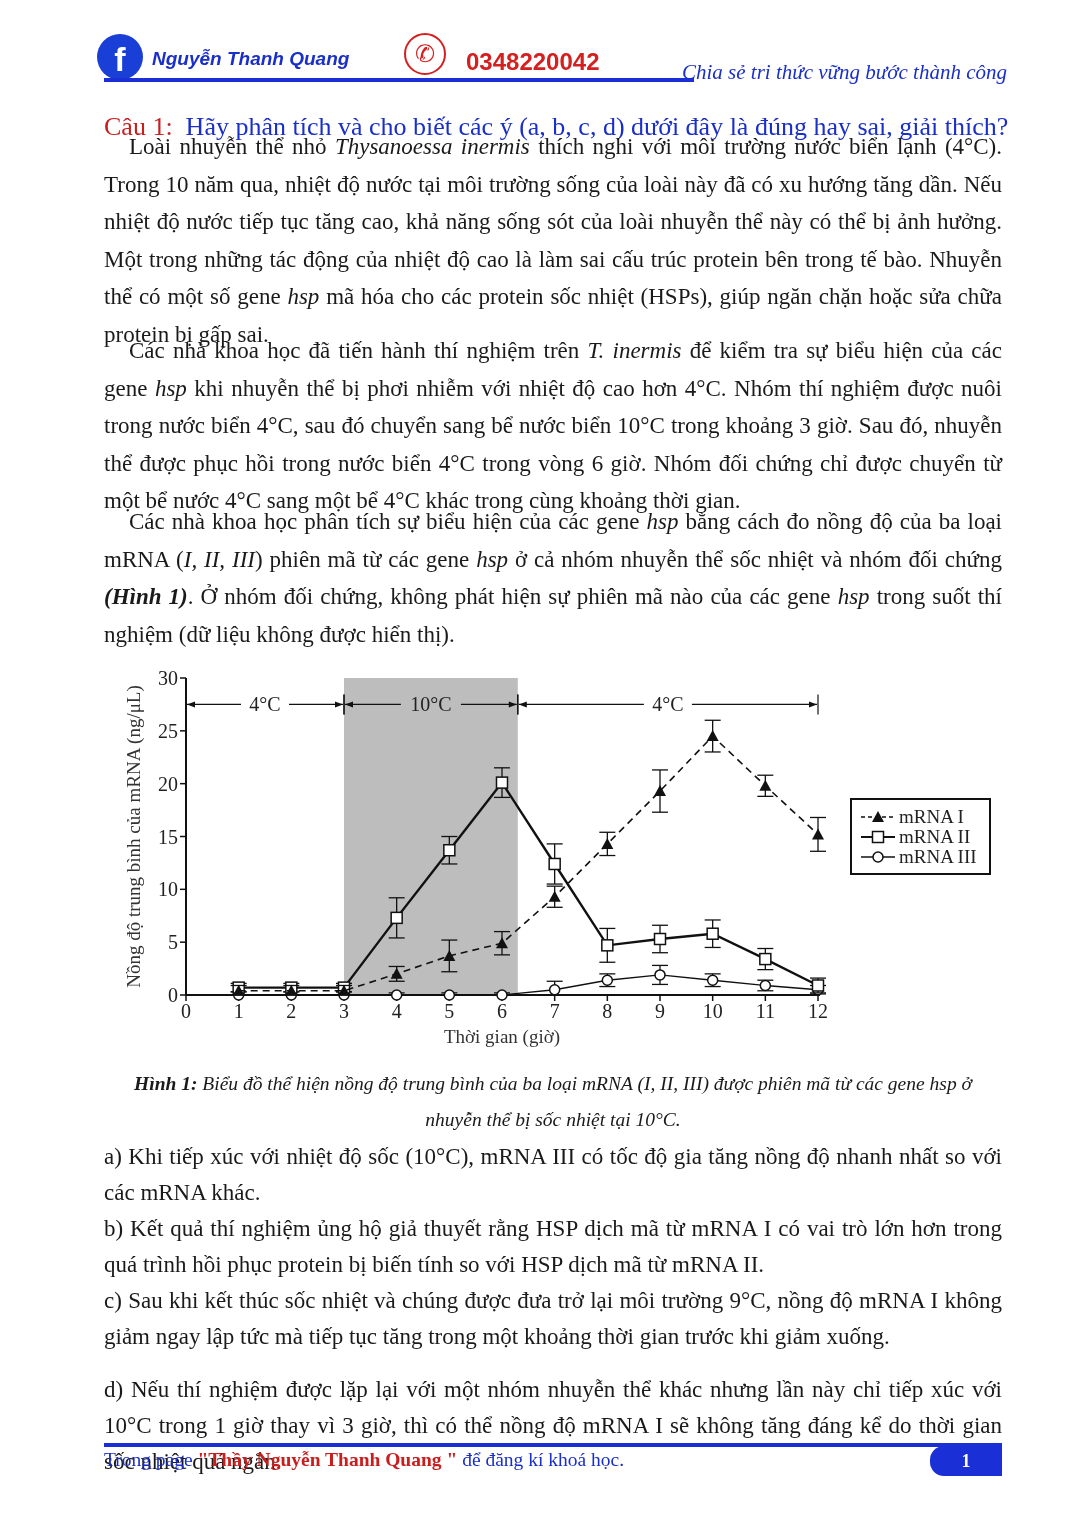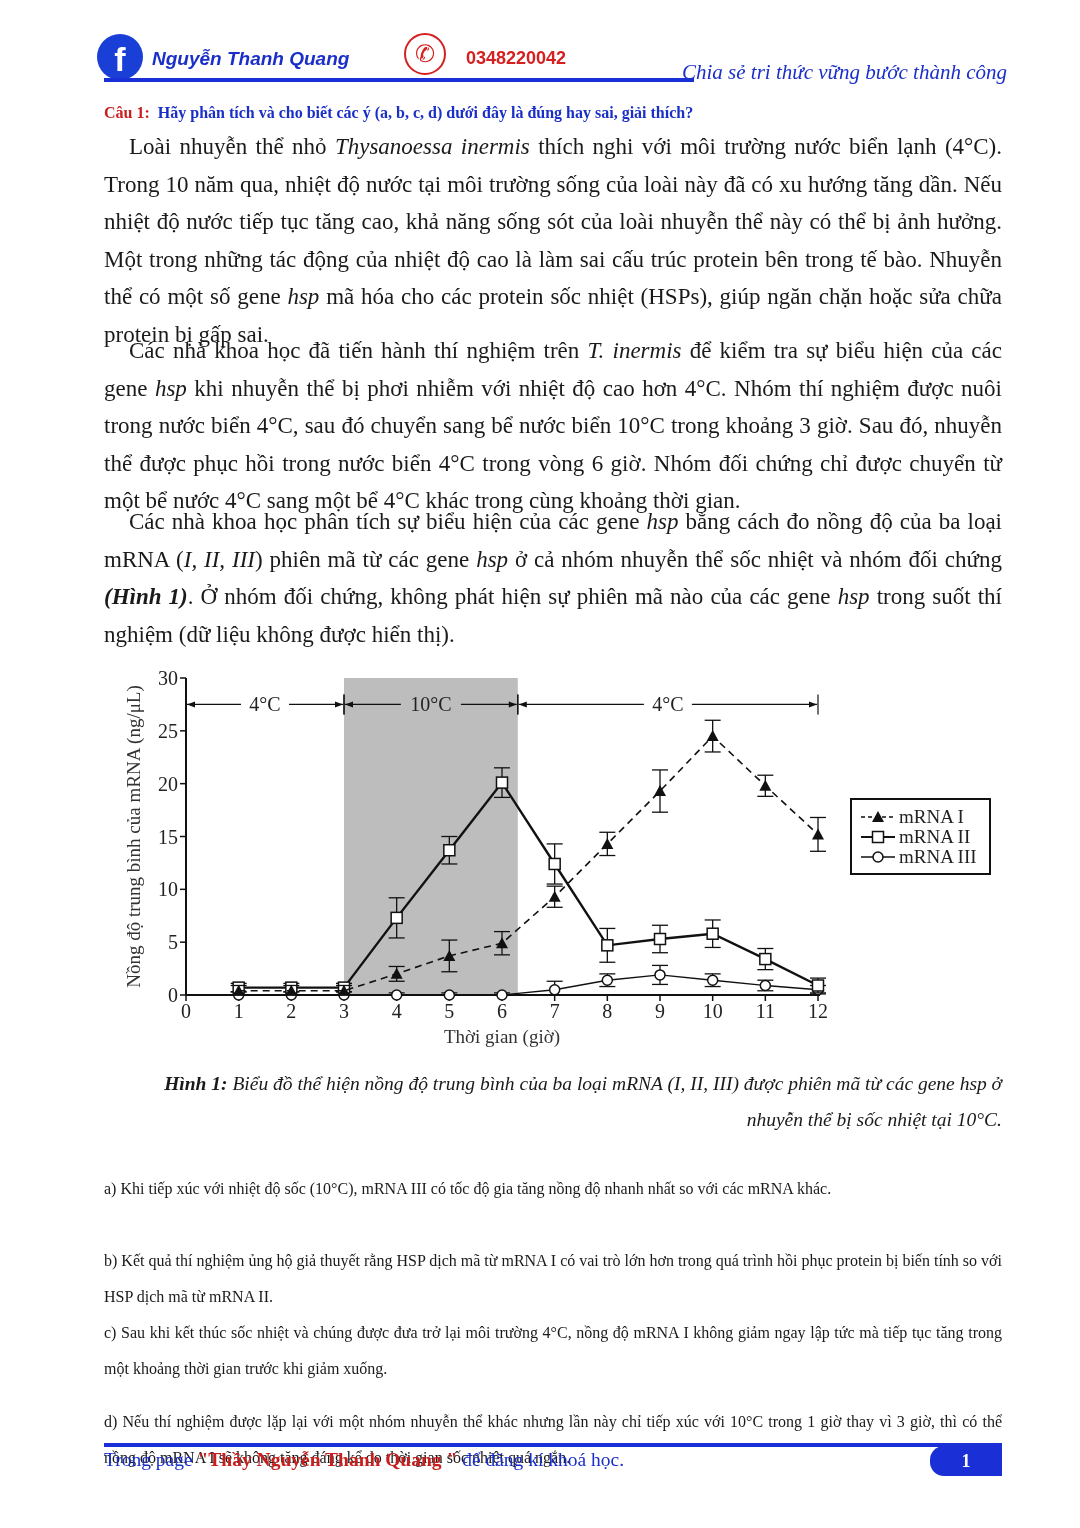--- a/index.html
+++ b/index.html
@@ -10,44 +10,44 @@
   .header { position: absolute; left: 0; top: 0; width: 1080px; height: 100px; }
   .fb-icon { position: absolute; left: 97px; top: 34px; width: 46px; height: 46px; border-radius: 50%;
              background: #1a3fd6; color: #fff; font-family: "Liberation Sans", sans-serif; font-weight: bold;
              font-size: 34px; line-height: 50px; text-align: center; }
   .fb-name { position: absolute; left: 152px; top: 48px; font-family: "Liberation Sans", sans-serif; font-weight: bold;
              font-size: 19px; color: #1a2fc8; font-style: italic; }
   .phone-icon { position: absolute; left: 404px; top: 33px; width: 42px; height: 42px; border-radius: 50%;
                 border: 2.5px solid #d42020; box-sizing: border-box; color: #d42020; font-size: 24px;
                 line-height: 38px; text-align: center; font-family: "DejaVu Sans", sans-serif; }
   .phone-num { position: absolute; left: 466px; top: 48px; font-family: "Liberation Sans", sans-serif; font-weight: bold;
-               font-size: 18px; color: #d42020; }
+               font-size: 24px; color: #d42020; }
   .header-line { position: absolute; left: 104px; top: 78px; width: 590px; height: 4px; background: #1a2fd6; }
   .brand { position: absolute; left: 676px; top: 16px; font-family: "Liberation Serif", serif; font-weight: bold;
            font-size: 40px; color: #121a7a; letter-spacing: -1.5px; }
   .slogan { position: absolute; left: 682px; top: 60px; font-family: "Liberation Serif", serif; font-style: italic;
             font-weight: normal; font-size: 21px; color: #1a2fc8; }
 
   
-  .q-title { position: absolute; left: 104px; top: 104px; font-weight: bold; font-size: 16px; color: #1a2fc8; }
+  .q-title { position: absolute; left: 104px; top: 112px; font-weight: normal; font-size: 26px; color: #1a2fc8; }
   .q-title .num { color: #c81e1e; }
   .para { position: absolute; left: 104px; width: 898px; font-size: 23px; line-height: 37.5px; text-align: justify;
           text-indent: 25px; }
   .p1 { top: 128px; }
   .p2 { top: 332px; }
   .p3 { top: 503px; }
 
   
   .chart { position: absolute; left: 110px; top: 662px; width: 900px; height: 395px; }
 
   .caption { position: absolute; left: 104px; top: 1066px; width: 898px; font-style: italic; font-size: 19.5px;
-             line-height: 36px; text-align: right; }
+             line-height: 36px; text-align: center; }
   .caption b { font-weight: bold; }
 
-  .opt { position: absolute; left: 104px; width: 898px; font-size: 16px; line-height: 36px; text-align: justify; margin-top: 32px; }
+  .opt { position: absolute; left: 104px; width: 898px; font-size: 23px; line-height: 36px; text-align: justify; }
   .opt-a { top: 1139px; }
   .opt-b { top: 1211px; }
   .opt-c { top: 1283px; }
   .opt-d { top: 1372px; }
 
   
   .footer-line { position: absolute; left: 104px; top: 1443px; width: 898px; height: 4px; background: #1a2fd6; }
   .footer-text { position: absolute; left: 104px; top: 1449px; font-size: 19.5px; color: #1a2fc8; }
   .footer-text .hl { color: #c81e1e; font-weight: bold; }
   .page-badge { position: absolute; left: 930px; top: 1446px; width: 72px; height: 30px; background: #1a2fd6;
@@ -323,20 +323,20 @@
       <text x="789" y="201" font-size="19" fill="#222">mRNA III</text>
     </g>
 </svg>
 
 <div class="caption">
   <b>Hình 1:</b><span> Biểu đồ thể hiện nồng độ trung bình của ba loại mRNA (I, II, III) được phiên mã từ các gene hsp ở nhuyễn thể bị sốc nhiệt tại 10°C.</span>
 </div>
 
 <div class="opt opt-a">a) Khi tiếp xúc với nhiệt độ sốc (10°C), mRNA III có tốc độ gia tăng nồng độ nhanh nhất so với các mRNA khác.</div>
 <div class="opt opt-b">b) Kết quả thí nghiệm ủng hộ giả thuyết rằng HSP dịch mã từ mRNA I có vai trò lớn hơn trong quá trình hồi phục protein bị biến tính so với HSP dịch mã từ mRNA II.</div>
-<div class="opt opt-c">c) Sau khi kết thúc sốc nhiệt và chúng được đưa trở lại môi trường 4°C, nồng độ mRNA I không giảm ngay lập tức mà tiếp tục tăng trong một khoảng thời gian trước khi giảm xuống.</div>
+<div class="opt opt-c">c) Sau khi kết thúc sốc nhiệt và chúng được đưa trở lại môi trường 9°C, nồng độ mRNA I không giảm ngay lập tức mà tiếp tục tăng trong một khoảng thời gian trước khi giảm xuống.</div>
 <div class="opt opt-d">d) Nếu thí nghiệm được lặp lại với một nhóm nhuyễn thể khác nhưng lần này chỉ tiếp xúc với 10°C trong 1 giờ thay vì 3 giờ, thì có thể nồng độ mRNA I sẽ không tăng đáng kể do thời gian sốc nhiệt quá ngắn.</div>
 
 <div class="footer-line"></div>
 <div class="footer-text">
   <span>Trong page </span><span class="hl">"Thầy Nguyễn Thanh Quang "</span><span> để đăng kí khoá học.</span>
 </div>
 <div class="page-badge">1</div>
 
 </body></html>

